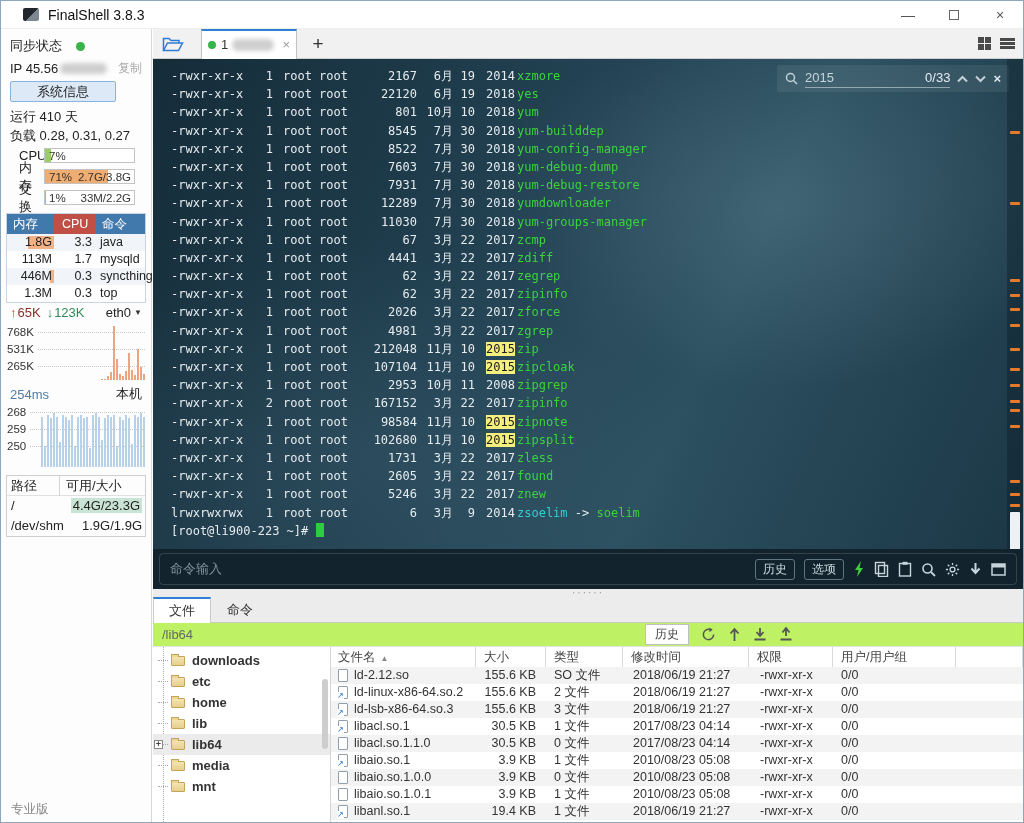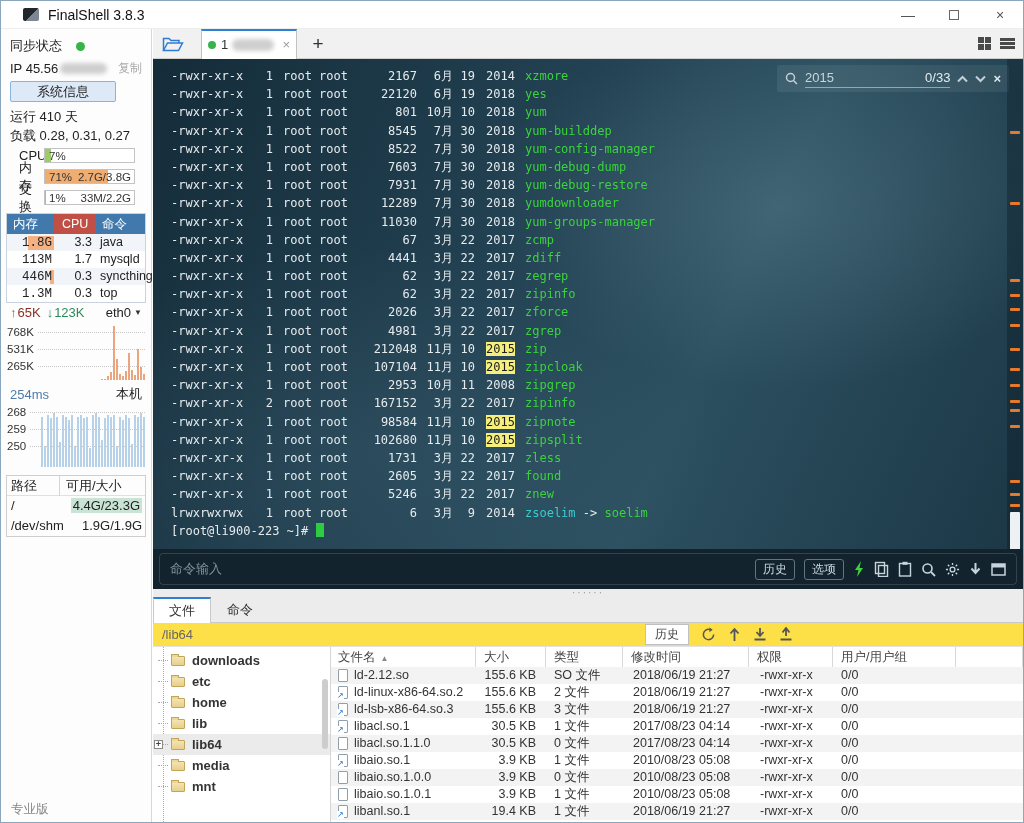--- a/index.html
+++ b/index.html
@@ -46,21 +46,21 @@
   .ptable { position:absolute; left:5px; right:5px; top:184px; border:1px solid #c9d4de;
             font-size:12.5px; }
   .prow { display:grid; grid-template-columns:47px 42px 1fr; height:17px; line-height:17px; background:#fff; }
   .prow:nth-child(odd){ background:#f1f4f8; }
   .phead { display:grid; grid-template-columns:47px 42px 1fr; height:20px; line-height:20px;
            color:#fff; background:#4179ad; }
   .phead .h { padding-left:6px; }
   .phead .h-cpu { background:#c05046; padding-left:8px; }
   .pcell-mem { position:relative; text-align:right; padding-right:2px; }
   .pcell-mem .mfill { position:absolute; right:0; top:2px; bottom:2px; background:#f4b183; }
-  .pcell-mem .mt { position:relative;font-family:Liberation Mono, monospace; }
+  .pcell-mem .mt { position:relative; }
   .pcell-cpu { text-align:right; padding-right:4px; }
   .pcell-cmd { padding-left:4px; }
 
   .net-head { position:absolute; top:276px; left:0; right:0; font-size:13px; }
   .arrow-up { color:#c0392b; font-weight:bold; } .up-val { color:#8c2f23; margin:0 6px 0 1px; }
   .arrow-dn { color:#2e8b57; font-weight:bold; } .dn-val { color:#2e8b57; margin:0 0 0 1px; }
   .iface { margin-left:auto; color:#222; } .iface-caret { font-size:8px; color:#333; margin-left:3px; }
   .chart { position:absolute; left:6px; right:6px; }
   .net-chart { top:295px; height:56px; }
   .gline { position:absolute; left:0; right:0; display:flex; align-items:center; font-size:11.5px; color:#333; }
@@ -109,21 +109,21 @@
                font-family:"DejaVu Sans Mono",monospace; font-size:12px; line-height:18.2px; color:#e6ebee; }
   .term-line { white-space:pre; height:18.2px; }
   .c { display:inline-block; white-space:pre; }
   .c.p  { width:76px; }
   .c.lk { width:26px; text-align:right; }
   .c.ow { width:82px; padding-left:10px; }
   .c.sz { width:62px; text-align:right; }
   .c.mo { width:36px; text-align:right; }
   .c.dy { width:22px; text-align:right; }
   .c.yr { width:40px; text-align:right; }
-  .c.nm { padding-left:10px; }
+  .c.nm { padding-left:2px; }
   .green { color:#3bd33b; } .cyan { color:#38ccd1; }
   .hl { background:#f5ef7d; color:#1d1d1d; }
   .prompt-line { white-space:pre; height:18.2px; }
   .cursor { display:inline-block; width:8px; height:14px; background:#2ecc40; vertical-align:-2px; }
 
   .search-box { position:absolute; top:6px; right:14px; width:232px; height:27px;
                 background:rgba(255,255,255,0.07); border-radius:2px;
                 display:flex; align-items:center; padding:0 8px; gap:7px; }
   .search-line { flex:1; display:flex; align-items:baseline; border-bottom:1px solid rgba(255,255,255,0.45);
                  padding-bottom:2px; }
@@ -153,21 +153,21 @@
               display:flex; align-items:center; justify-content:center; color:#999;
               font-size:10px; letter-spacing:2px; line-height:4px; }
 
   
   .btabs { position:absolute; left:152px; right:0; top:596px; height:26px; background:#ececec;
            border-bottom:1px solid #c9c9c9; display:flex; }
   .btab { width:58px; height:26px; display:flex; align-items:center; justify-content:center;
           font-size:13px; color:#333; }
   .btab.active { background:#fff; border-top:2px solid #2f7fd6; border-left:1px solid #c9c9c9;
                  border-right:1px solid #c9c9c9; margin-bottom:-1px; }
-  .pathrow { position:absolute; left:152px; right:0; top:622px; height:24px; background:#fde047;
+  .pathrow { position:absolute; left:152px; right:0; top:622px; height:24px; background:#bef264;
              border-bottom:1px solid #e2e2e2; display:flex; align-items:center; }
   .path-text { padding-left:9px; font-size:13px; color:#666; }
   .pathrow-right { margin-left:auto; display:flex; align-items:center; gap:12px; padding-right:230px; }
   .hist-btn { border:1px solid #c0c0c0; background:#fff; color:#444; font-size:12px; padding:1px 9px; }
   .picon { display:flex; align-items:center; color:#555; }
 
   .bottom-content { position:absolute; left:152px; right:0; top:646px; bottom:0; display:flex; }
   .tree { position:relative; width:178px; border-right:1px solid #d5d5d5; overflow:hidden; padding-top:3px;font-weight:bold; }
   .tree::before { content:""; position:absolute; left:10px; top:0; bottom:0; border-left:1px dotted #aaa; }
   .trow { position:relative; display:flex; align-items:center; height:21px; font-size:13px; color:#333;

